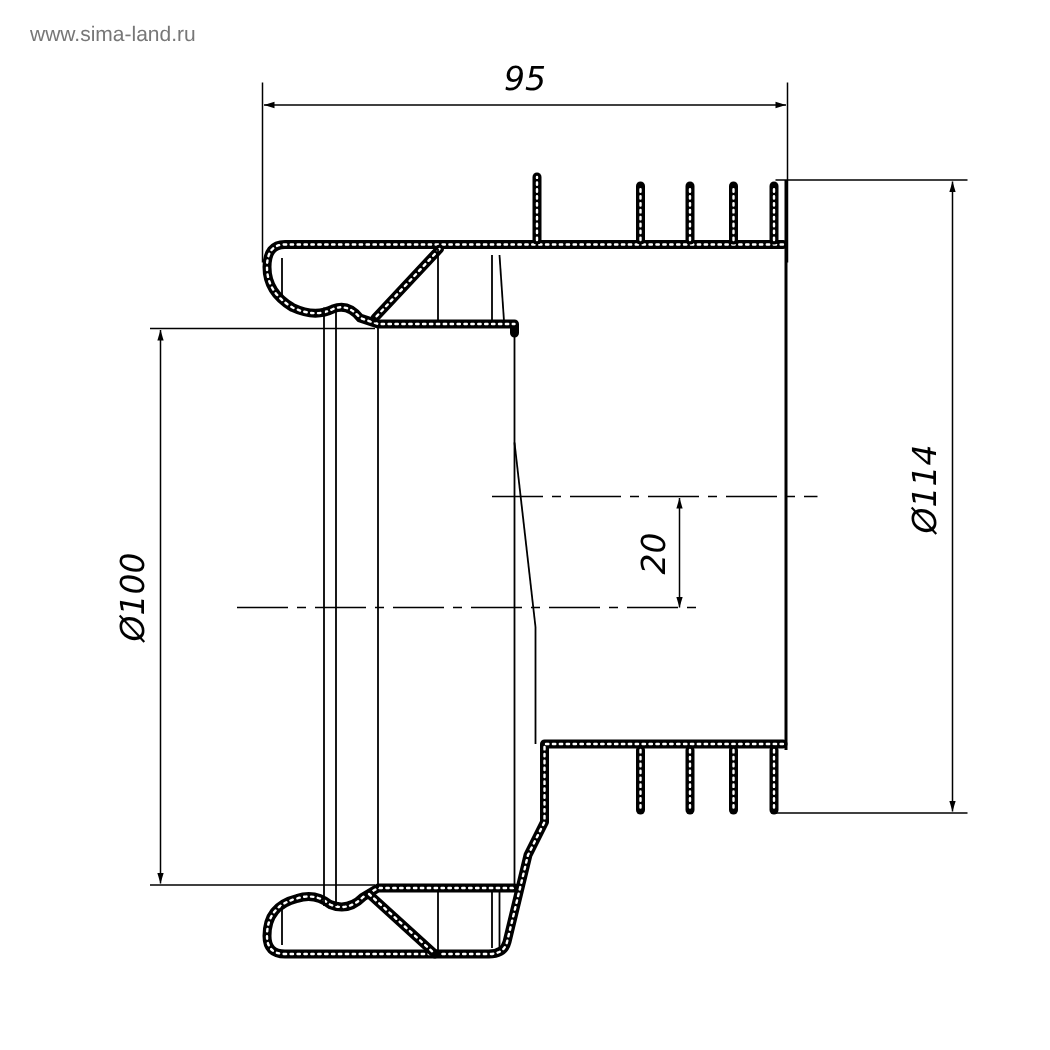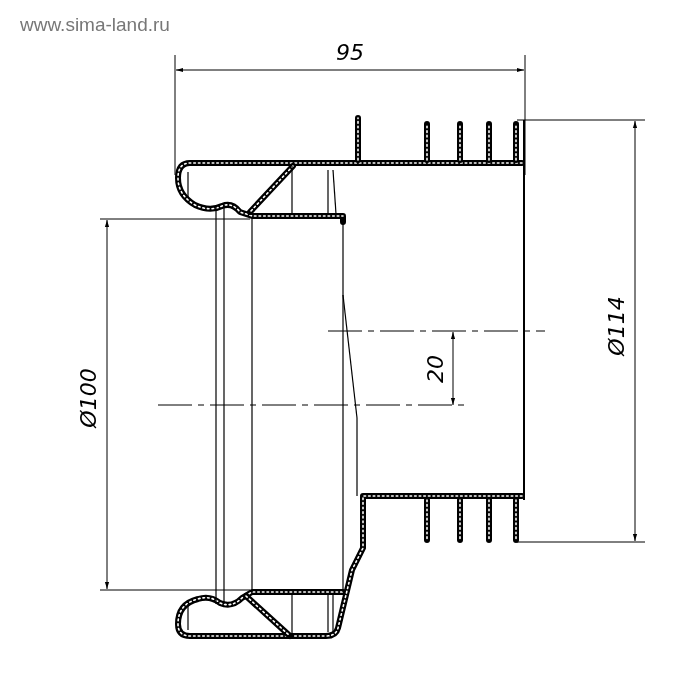--- a/index.html
+++ b/index.html
@@ -1,19 +1,19 @@
 <!DOCTYPE html>
 <html><head>
   <meta charset="utf-8">
   <style>
     html, body { margin: 0; padding: 0; background: #ffffff; }
     body { width: 700px; height: 700px; position: relative; overflow: hidden; }
     .watermark {
       position: absolute; left: 20px; top: 14px;
-      font-family: "Liberation Sans", sans-serif; font-size: 19px; color: #777777;
+      font-family: "Liberation Sans", sans-serif; font-size: 14px; color: #777777;
     }
     svg.drawing { position: absolute; left: 0; top: 0; }
     .dim-text { font-family: "DejaVu Sans", sans-serif; font-style: italic; font-size: 22px; fill: #000; }
     .line { stroke: #000; stroke-width: 1.2; fill: none; }
     .thin { stroke: #000; stroke-width: 1; fill: none; }
     .thick { stroke: #000; stroke-width: 2; fill: none; }
     .wall { stroke: #000; stroke-width: 6; fill: none; stroke-linejoin: round; stroke-linecap: round; }
     .wall-dots { stroke: #ffffff; stroke-width: 1.6; fill: none; stroke-dasharray: 1.6 3; stroke-linejoin: round; stroke-linecap: round; }
     .center { stroke: #000; stroke-width: 1; fill: none; stroke-dasharray: 34 6 6 6; }
   </style>

